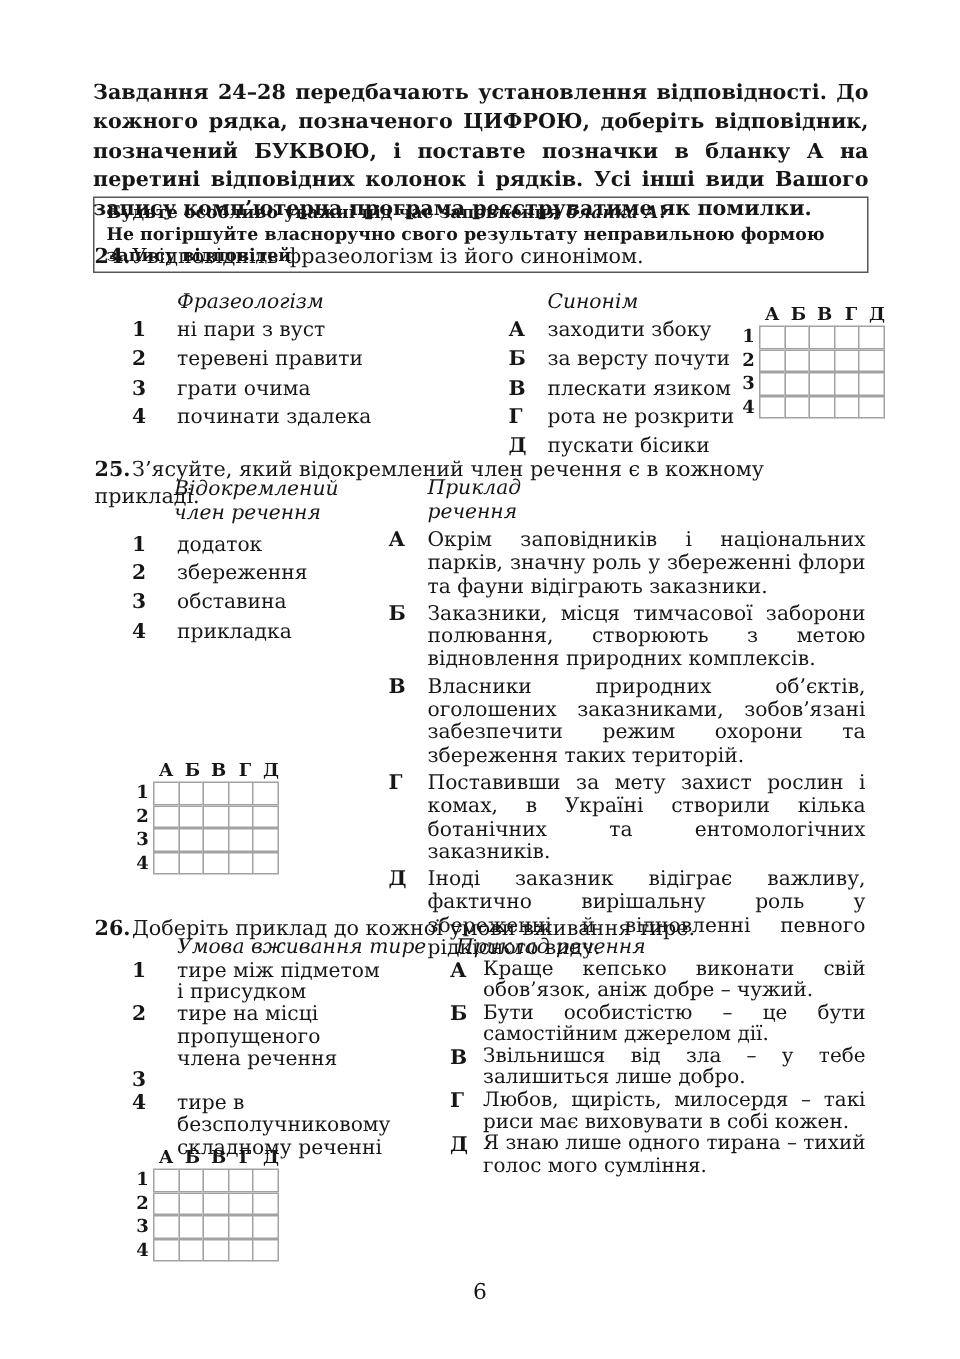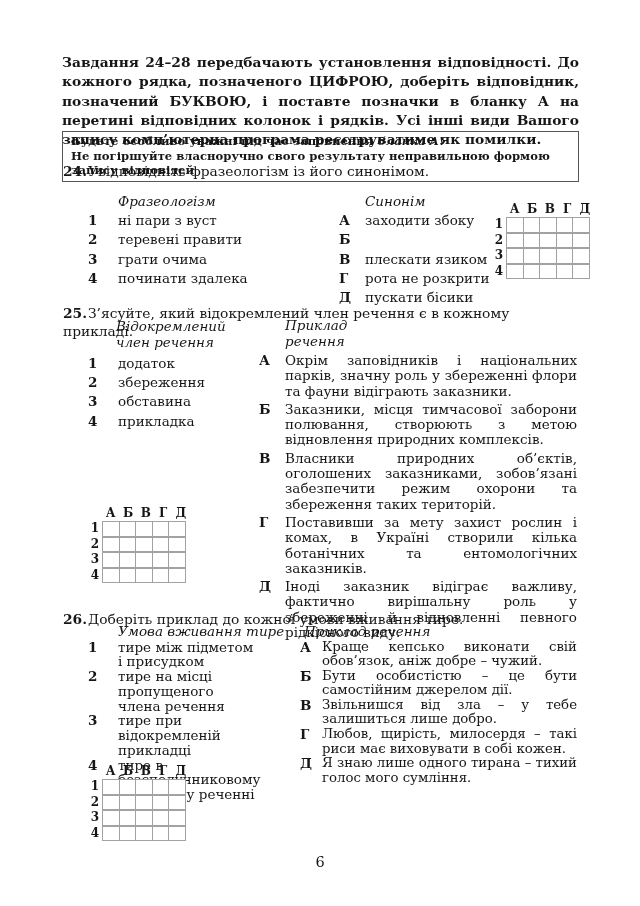--- a/index.html
+++ b/index.html
@@ -110,20 +110,21 @@
 </div>
 
 <div class="abs q24-right">
   <div class="col-head">Синонім</div>
   <div class="mrow">
       <span class="mkey">А</span>
       <span>заходити збоку</span>
     </div>
   <div class="mrow">
       <span class="mkey">Б</span>
+      <span>за версту почути</span>
     </div>
   <div class="mrow">
       <span class="mkey">В</span>
       <span>плескати язиком</span>
     </div>
   <div class="mrow">
       <span class="mkey">Г</span>
       <span>рота не розкрити</span>
     </div>
   <div class="mrow">
@@ -288,22 +289,20 @@
         <span class="preline">тире між підметом
 і присудком</span>
       </div>
     <div class="mrow">
         <span class="mkey">2</span>
         <span class="preline">тире на місці пропущеного
 члена речення</span>
       </div>
     <div class="mrow">
         <span class="mkey">3</span>
-        <span class="preline">тире при відокремленій
-прикладці</span>
       </div>
     <div class="mrow">
         <span class="mkey">4</span>
         <span class="preline">тире в безсполучниковому
 складному реченні</span>
       </div>
   </div>
 </div>
 
 <div class="abs q26-right">

